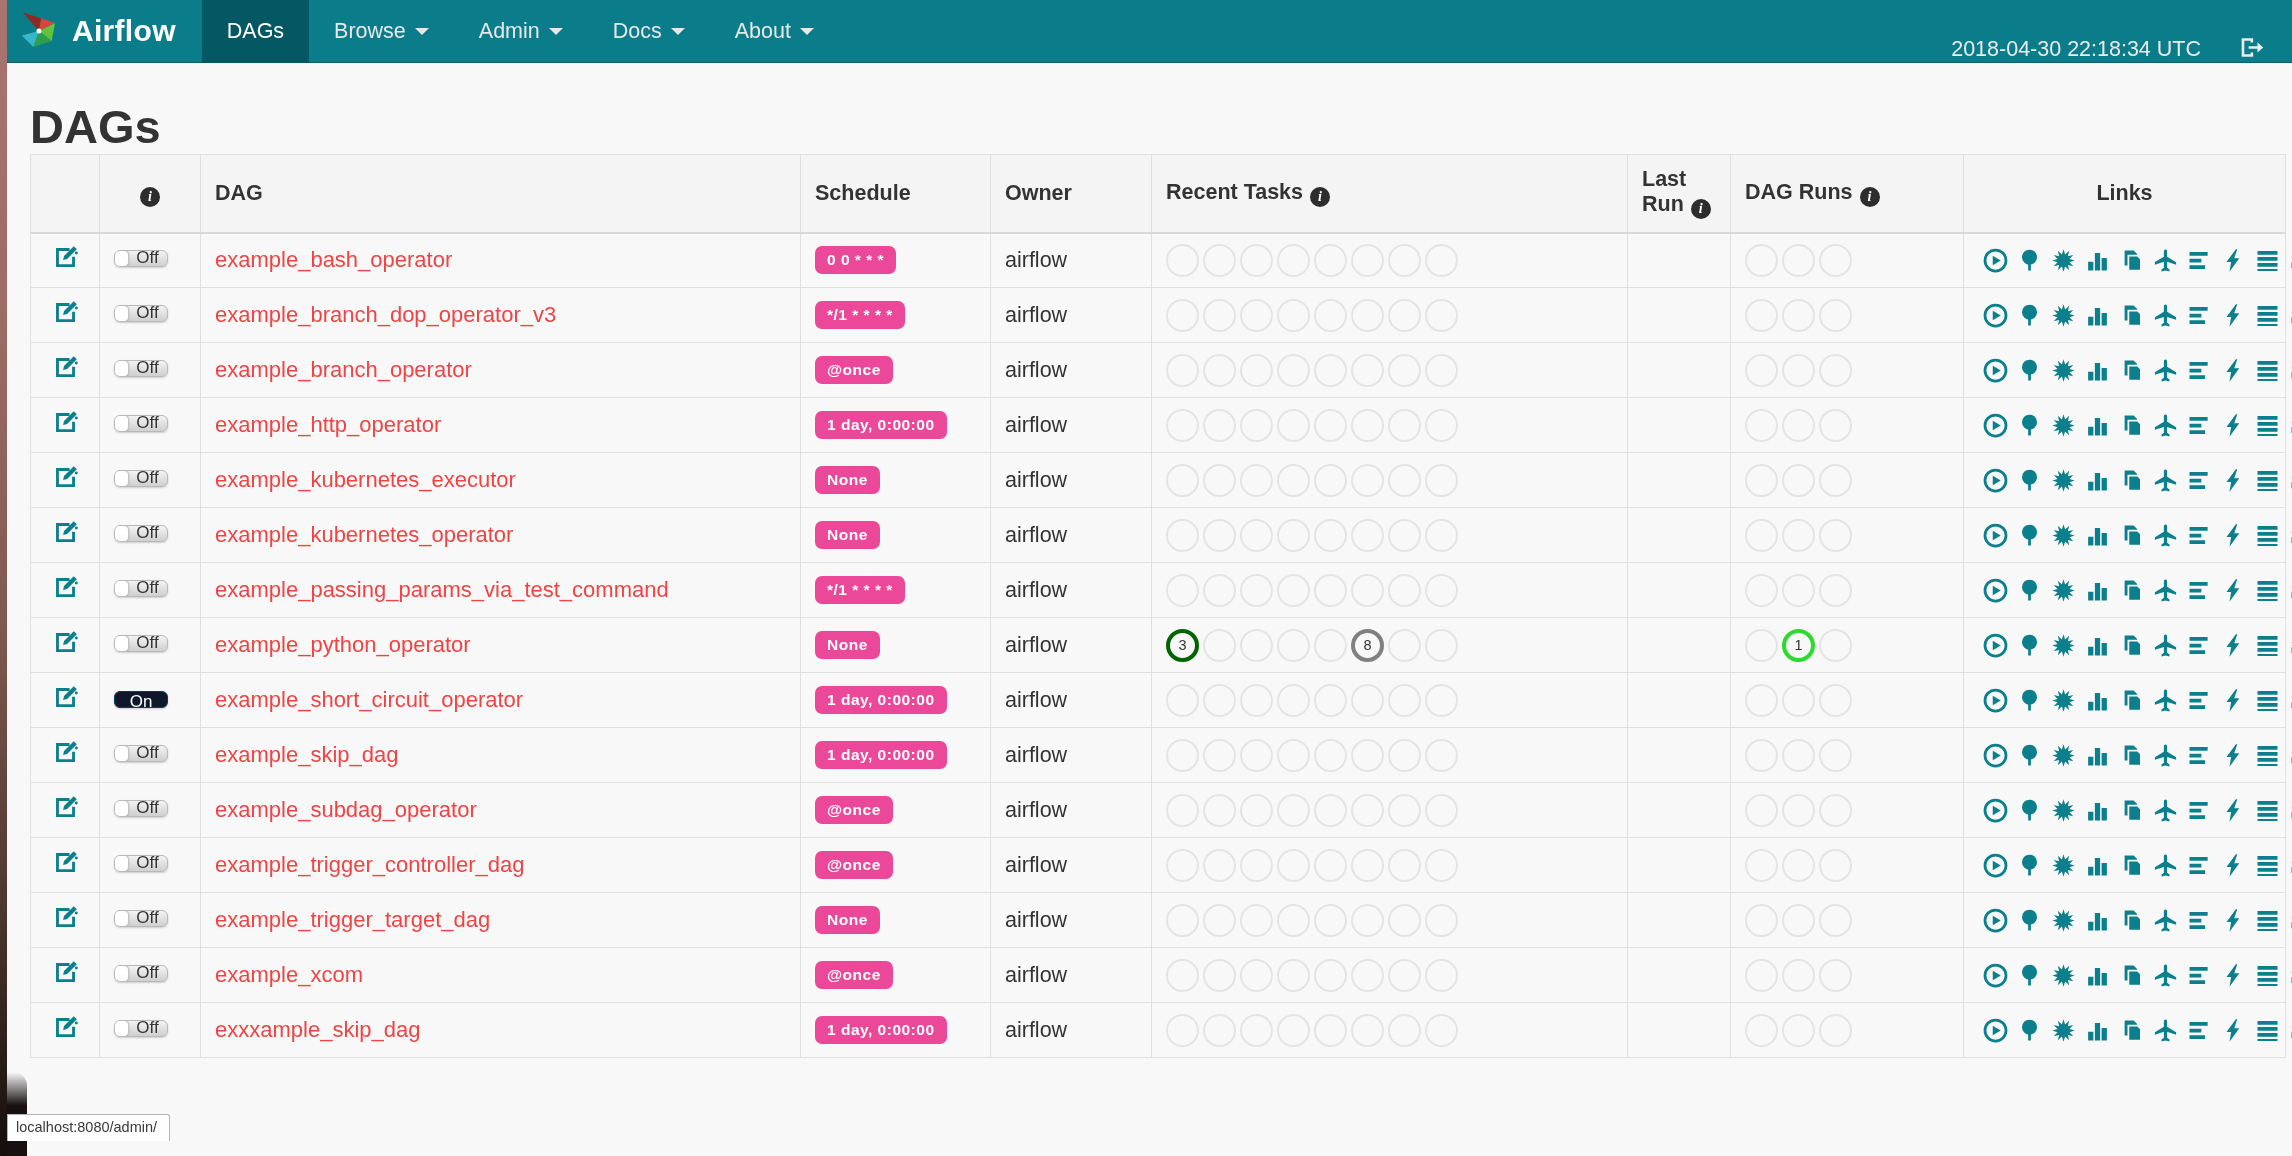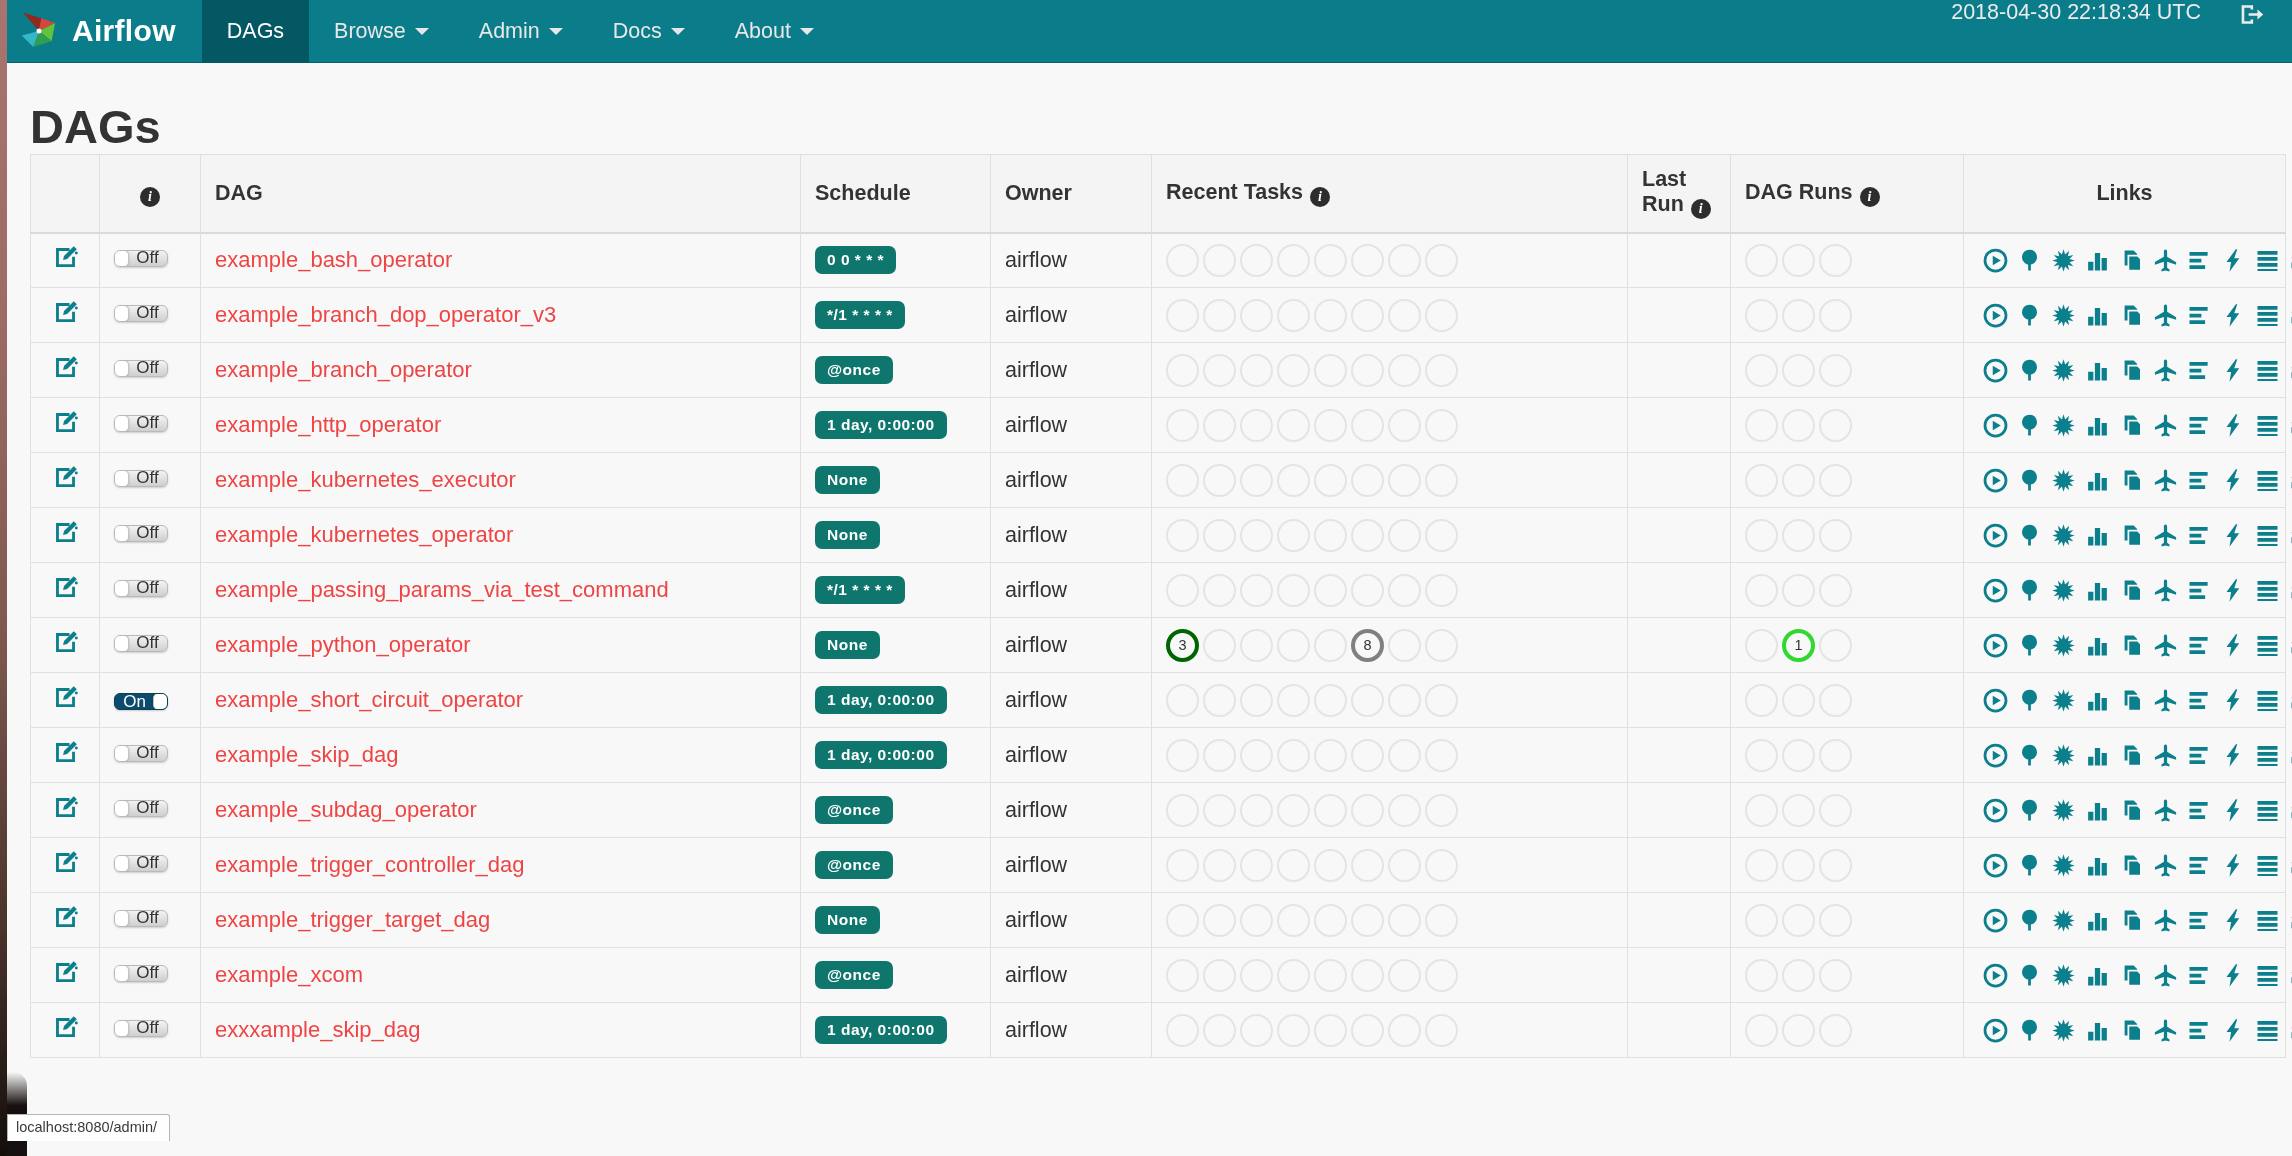--- a/index.html
+++ b/index.html
@@ -21,21 +21,21 @@
   .brand-logo { width:46px; height:46px; }
   .brand-text { color:#fff; font-size:30px; font-weight:bold; letter-spacing:0.3px; }
   .nav-menu { display:flex; list-style:none; margin:0; padding:0; }
   .nav-menu li { display:flex; }
   .nav-menu a { display:flex; align-items:center; padding:0 25px; color:#e8e8e8;
     font-size:21.5px; text-decoration:none; height:63px; }
   .nav-menu li.active a { background:#045863; color:#fff; }
   .caret { display:inline-block; margin-left:9px; width:0; height:0;
     border-left:7px solid transparent; border-right:7px solid transparent;
     border-top:7px solid currentColor; }
-  .nav-right { margin-left:auto; display:flex; align-items:flex-start; gap:34px;
+  .nav-right { margin-left:auto; display:flex; align-items:flex-end; gap:34px;
     padding-right:28px; color:#ececec; font-size:21.5px; }
   .logout { width:29px; height:29px; color:#ececec; cursor:pointer; }
 
   
   .content { padding:63px 30px 0 30px; }
   h1.page-title { font-size:47px; font-weight:bold; color:#333; margin:36px 0 0 0; }
   .search-row { display:flex; justify-content:flex-end; align-items:center; gap:13px;
     margin:16px 0 16px 0; }
   .search-row label { font-size:22px; font-weight:bold; color:#333; }
   .search-input { width:933px; height:52px; border:1px solid #ccc; border-radius:6px;
@@ -58,27 +58,27 @@
   .edit-ic { display:inline-block; width:27px; height:27px; color:#0c7f8c; cursor:pointer; }
 
   
   .toggle { display:inline-flex; width:54px; height:17px; border:1px solid #b9b9b9; border-radius:6px;
     overflow:hidden; cursor:pointer; font-size:17px; align-items:stretch;
     box-shadow:0 1px 2px rgba(0,0,0,.18); }
   .toggle .knob { width:15px; background:#fff; border-radius:5px; border:1px solid #c4c4c4;
     margin:-1px; z-index:2; box-shadow:0 0 2px rgba(0,0,0,.25); }
   .toggle .tlabel { flex:1; display:flex; align-items:center; justify-content:center; }
   .toggle.off { background:linear-gradient(#f3f3f3, #cfcfcf); color:#333; }
-  .toggle.on { background:#0c4a6e; color:#fff; border-color:#05434d; }
+  .toggle.on { background:#0f172a; color:#fff; border-color:#05434d;flex-direction:column; }
   .toggle.on .knob { order:2; }
   .toggle.on .tlabel { order:1; }
 
   a.dag-link { color:#ef4444; text-decoration:none; font-size:22px; }
 
-  .badge-sched { display:inline-block; background:#0f766e; color:#fff; font-size:15.5px;
+  .badge-sched { display:inline-block; background:#ec4899; color:#fff; font-size:15.5px;
     font-weight:bold; padding:5px 12px; border-radius:7px; letter-spacing:0.5px; white-space:nowrap; }
 
   .circ { display:inline-block; width:33px; height:33px; border-radius:50%;
     border:2px solid #e4e4e4; margin-right:4px; vertical-align:middle; text-align:center;
     font-size:14.5px; color:#333; line-height:29px; background:transparent; }
   .circ.counted { border-width:4px; line-height:25px; font-weight:normal; }
 
   .links-cell { white-space:nowrap; text-align:center; color:#0c7f8c; padding:0 6px; }
   .lic { display:inline-block; width:25px; height:25px; margin:0 4.5px; vertical-align:middle;
     color:#0c7f8c; cursor:pointer; }

